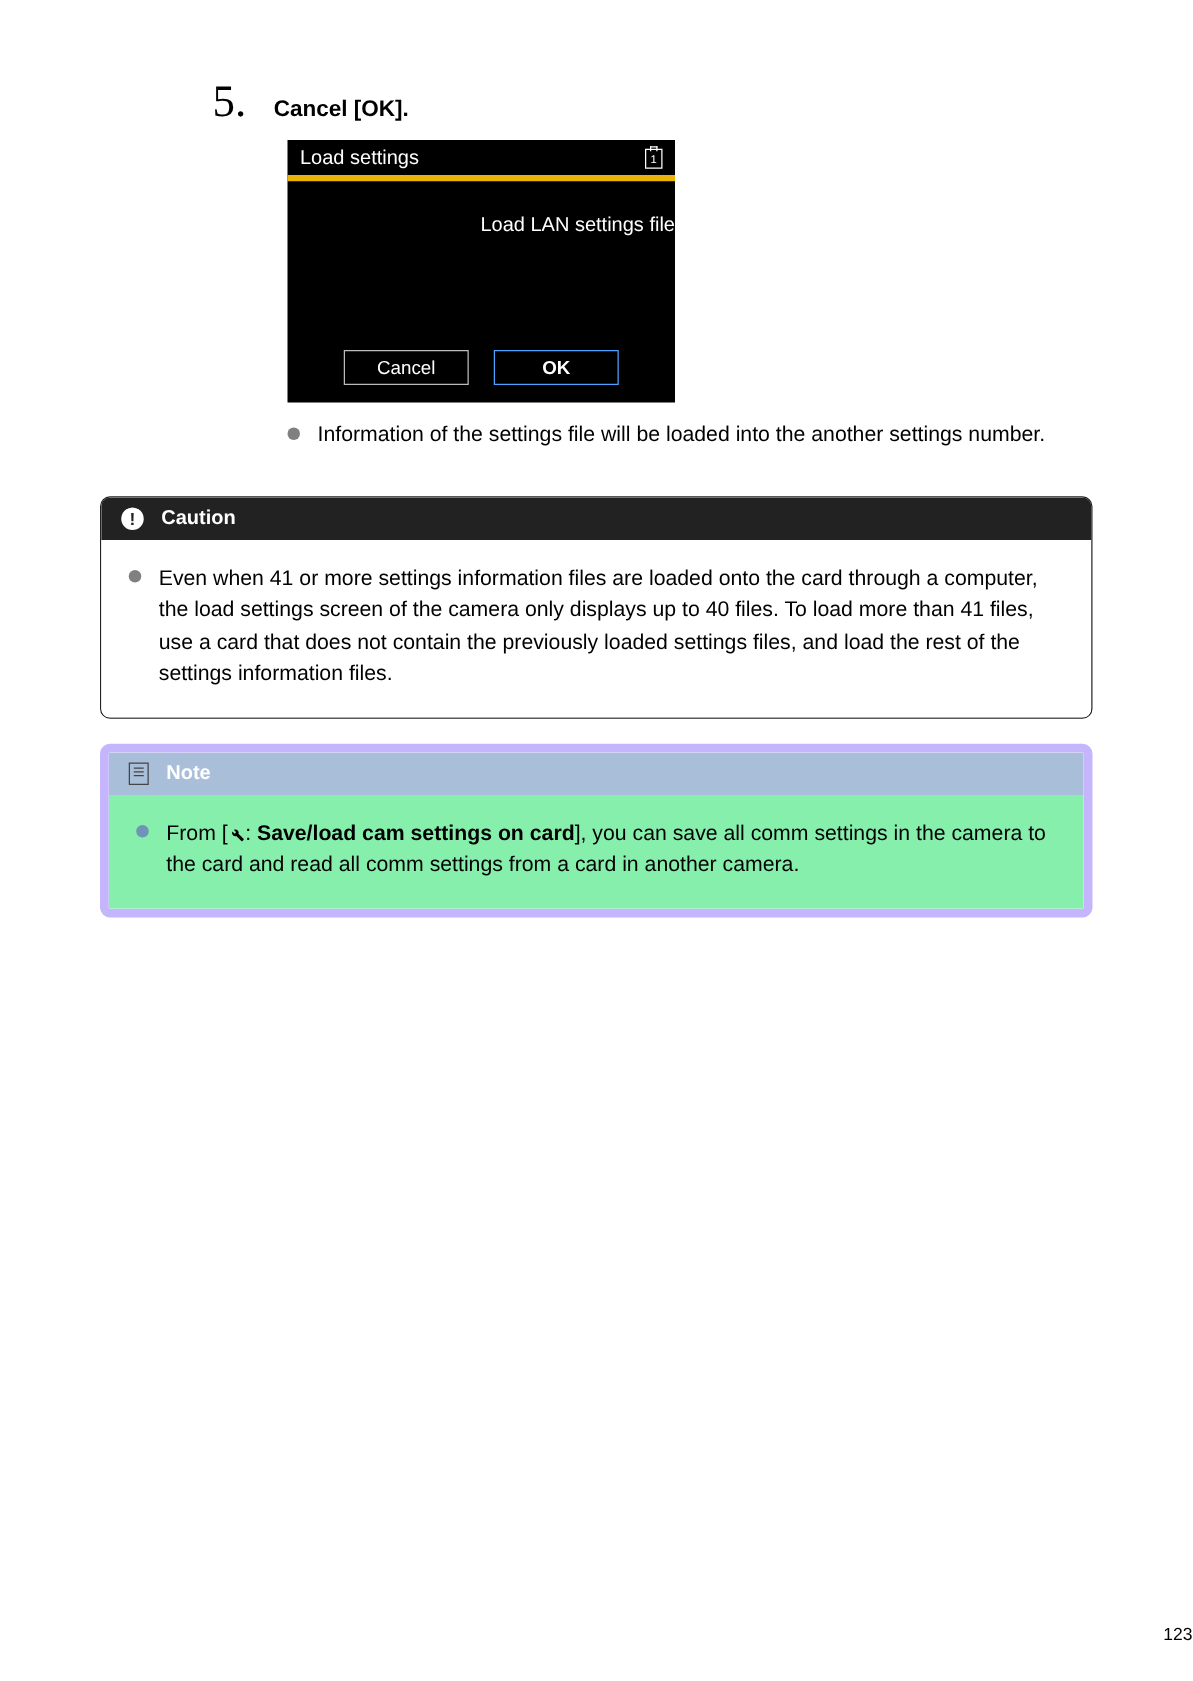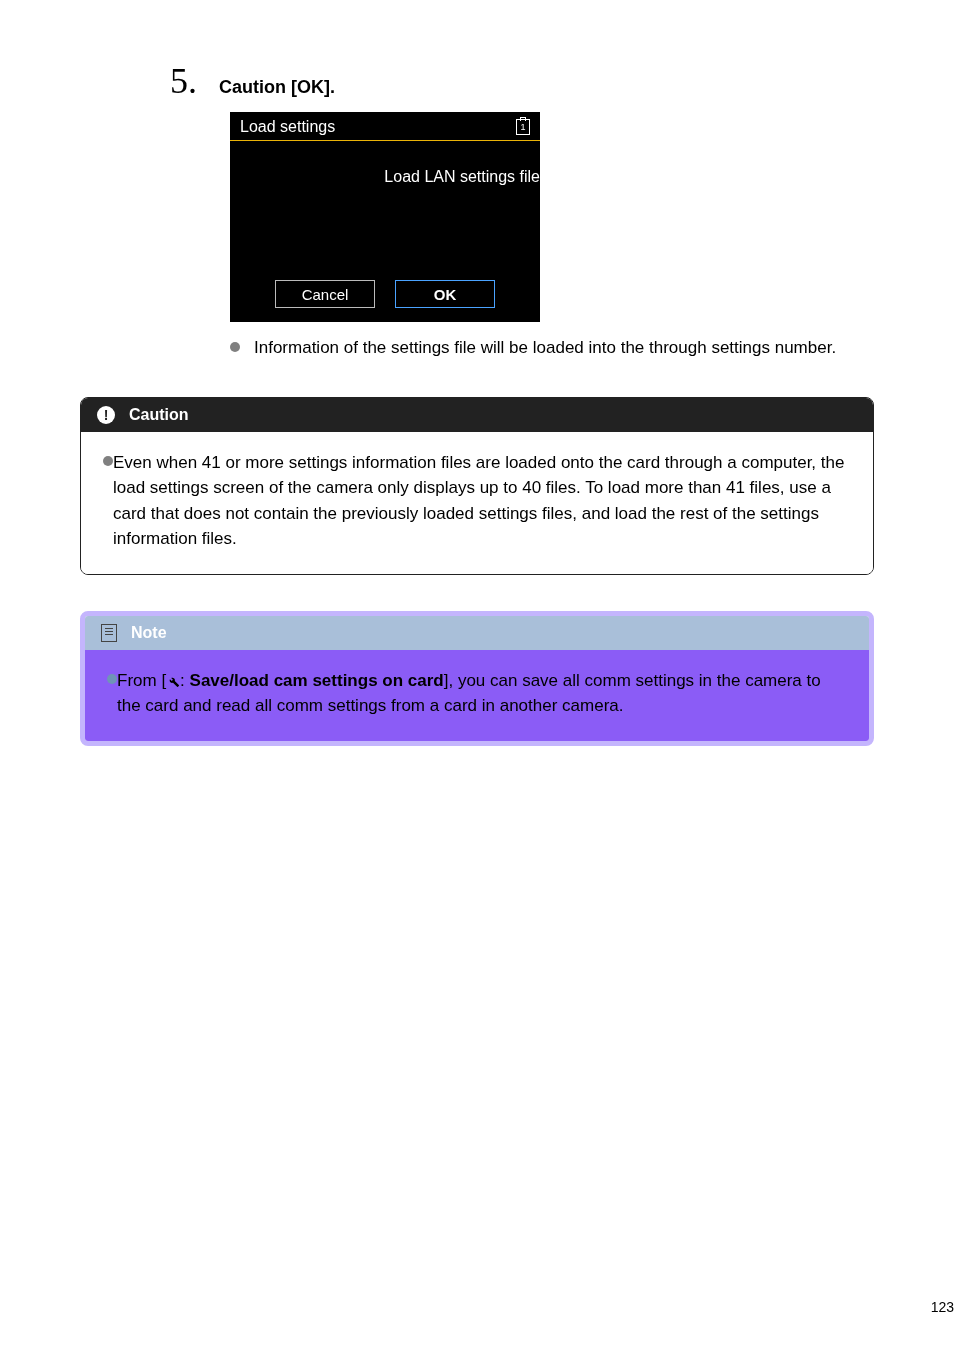--- a/index.html
+++ b/index.html
@@ -2,76 +2,76 @@
 <html><head>
 <meta charset="utf-8">
 <style>
   * { box-sizing: border-box; margin: 0; padding: 0; }
   html, body { width: 954px; height: 1345px; background: #fff; font-family: Arial, Helvetica, sans-serif; color: #000; }
   .page { position: relative; width: 954px; height: 1345px; padding: 60px 80px 40px 80px; }
   .step-row { display: flex; align-items: baseline; margin-left: 90px; gap: 22px; margin-bottom: 10px; }
   .step-num { font-size: 36px; font-family: Georgia, 'Times New Roman', serif; }
   .step-title { font-size: 18px; font-weight: bold; }
   .screenshot { width: 310px; height: 210px; background: #000; color: #fff; margin-left: 150px; position: relative; font-family: Arial, sans-serif; }
-  .ss-header { display: flex; align-items: center; justify-content: space-between; padding: 6px 10px 4px 10px; border-bottom: 1px solid #eab308; font-size: 16px; text-align: center; }
+  .ss-header { display: flex; align-items: center; justify-content: space-between; padding: 6px 10px 4px 10px; border-bottom: 5px solid #eab308; font-size: 16px; text-align: center; }
   .ss-card { width: 14px; height: 16px; border: 1.5px solid #fff; position: relative; display: flex; align-items: center; justify-content: center; font-size: 9px; line-height: 1; }
   .ss-card::before { content:""; position:absolute; top:-3px; left:3px; right:3px; height:3px; border:1.5px solid #fff; border-bottom:none; }
   .ss-body { text-align: right; padding-top: 24px; font-size: 16px; line-height: 1.5; }
   .ss-buttons { position: absolute; bottom: 14px; left: 0; right: 0; display: flex; justify-content: center; gap: 20px; }
   .ss-btn { width: 100px; height: 28px; border: 1px solid #bbb; display: flex; align-items: center; justify-content: center; font-size: 15px; }
   .ss-btn.ok { border-color: #4aa3ff; font-weight: bold; }
   .post-bullet { display: flex; margin-left: 150px; margin-top: 14px; gap: 14px; max-width: 640px; font-size: 17px; line-height: 1.45; }
   .dot { width: 10px; height: 10px; min-width:10px; border-radius: 50%; background: #808080; margin-top: 6px; }
   .callout { margin-top: 36px; border-radius: 8px; overflow: hidden; }
   .callout-caution { border: 1px solid #222; }
-  .callout-note { border: 5px solid #c4b5fd; margin-top: 36px; }
+  .callout-note { border: 7px solid #c4b5fd; margin-top: 20px; }
   .c-head { display: flex; align-items: center; gap: 14px; padding: 8px 16px; color: #fff; font-size: 16px; font-weight: bold; }
   .c-head.caution { background: #222; }
   .c-head.note { background: #a9bfd9; }
   .c-body { padding: 18px 22px 22px 22px; font-size: 17px; line-height: 1.5; }
   .c-body.caution { background: #fff; }
-  .c-body.note { background: #8b5cf6; }
-  .c-row { display: flex; }
+  .c-body.note { background: #86efac; }
+  .c-row { display: flex; gap: 14px; }
   .c-row .dot { background: #6f94b7; }
   .callout-caution .c-row .dot { background: #808080; }
   .icon-caution { width: 18px; height: 18px; border-radius: 50%; background: #fff; color: #222; display:flex; align-items:center; justify-content:center; font-weight:bold; font-size:14px; }
   .icon-note-box { width: 16px; height: 18px; border: 1.5px solid #444; position: relative; }
   .icon-note-box::before { content:""; position:absolute; top:3px; left:3px; right:3px; height:1.5px; background:#444; box-shadow: 0 3px 0 #444, 0 6px 0 #444; }
   .wrench { display:inline-block; width:14px; height:14px; vertical-align: -2px; }
   .pagenum { position: absolute; bottom: 30px; left: 0; right: 0; text-align: right; font-size: 14px; }
 </style>
 </head>
 <body>
 
 <div class="page">
 
   <div class="step-row">
     <div class="step-num">5.</div>
-    <div class="step-title">Caution [OK].</div>
+    <div class="step-title">Cancel [OK].</div>
   </div>
 
   <div class="screenshot">
     <div class="ss-header">
       <span>Load settings</span>
       <span class="ss-card">
           <span>1</span>
         </span>
     </div>
     <div class="ss-body">
       <div>Load LAN settings file</div>
     </div>
     <div class="ss-buttons">
       <div class="ss-btn">Cancel</div>
       <div class="ss-btn ok">OK</div>
     </div>
   </div>
 
   <div class="post-bullet">
     <div class="dot"></div>
-    <div>Information of the settings file will be loaded into the through settings number.</div>
+    <div>Information of the settings file will be loaded into the another settings number.</div>
   </div>
 
   <div class="callout callout-caution">
     <div class="c-head caution">
       <div class="icon-caution">!</div>
       <span>Caution</span>
     </div>
     <div class="c-body caution">
       <div class="c-row">
         <div class="dot"></div>

